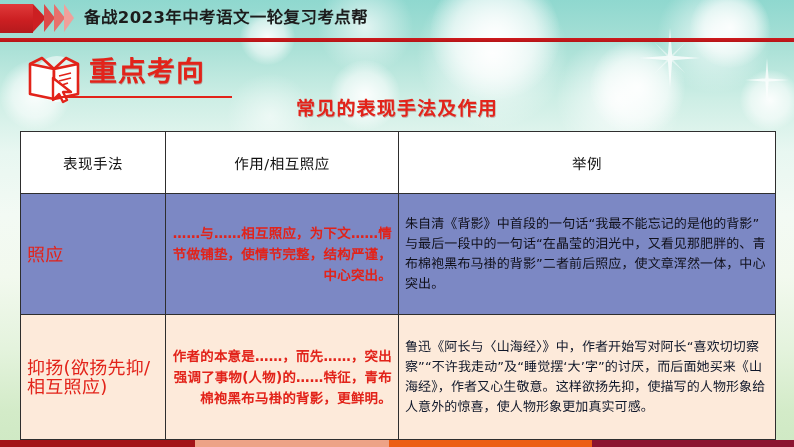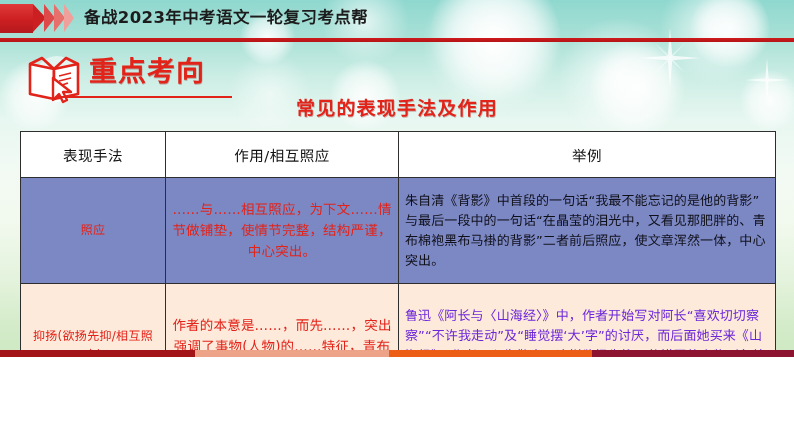--- a/index.html
+++ b/index.html
@@ -8,21 +8,21 @@
   html, body {
     width: 794px;
     height: 447px;
     overflow: hidden;
     font-family: "DejaVu Sans", "Liberation Sans", sans-serif;
   }
 
   #slide {
     position: relative;
     width: 794px;
-    height: 357px;
+    height: 447px;
     overflow: hidden;
     background:
       radial-gradient(circle at 62% 12%, rgba(255,255,255,0.95) 0%, rgba(255,255,255,0.0) 12%),
       radial-gradient(circle at 78% 22%, rgba(255,255,255,0.85) 0%, rgba(255,255,255,0.0) 9%),
       radial-gradient(circle at 90% 8%,  rgba(255,255,255,0.80) 0%, rgba(255,255,255,0.0) 7%),
       radial-gradient(circle at 46% 6%,  rgba(255,255,255,0.70) 0%, rgba(255,255,255,0.0) 8%),
       radial-gradient(circle at 34% 26%, rgba(255,255,255,0.55) 0%, rgba(255,255,255,0.0) 7%),
       radial-gradient(circle at 12% 78%, rgba(255,255,255,0.65) 0%, rgba(255,255,255,0.0) 10%),
       radial-gradient(circle at 30% 92%, rgba(255,255,255,0.70) 0%, rgba(255,255,255,0.0) 11%),
       radial-gradient(circle at 58% 96%, rgba(255,255,255,0.60) 0%, rgba(255,255,255,0.0) 9%),
@@ -159,21 +159,21 @@
     top: 131px;
     width: 755px;
     border-collapse: collapse;
     table-layout: fixed;
     z-index: 5;
     border: 1.4px solid #2e2e2e;
   }
   #content-table td, #content-table th {
     border: 1.2px solid #2e2e2e;
     vertical-align: middle;
-    padding: 4px 6px;
+    padding: 20px 6px;
   }
   .col-a { width: 145px; }
   .col-b { width: 233px; }
   .col-c { width: 377px; }
 
   
   .hdr-row td {
     background: #ffffff;
     height: 46px;
     text-align: center;
@@ -181,49 +181,49 @@
     color: #111;
     font-weight: normal;
     letter-spacing: 0.5px;
   }
 
   
   .row-blue td  { background: #7c88c4; height: 106px; }
   .row-cream td { background: #fdeada; height: 125px; }
 
   .cell-method {
-    text-align: center;
-    font-size: 12px;
+    text-align: left;
+    font-size: 18px;
     color: #e2231a;
     line-height: 19px;
     letter-spacing: 0.3px;
   }
   .cell-usage {
-    text-align: center;
+    text-align: right;
     font-size: 13.5px;
     color: #e2231a;
     line-height: 21px;
     letter-spacing: 0.2px;
-    font-weight: normal;
+    font-weight: bold;
     padding-left: 9px;
     padding-right: 7px;
     margin-left: 40px;
   }
   .row-cream .cell-usage { padding-left: 11px; }
   .cell-example {
     text-align: left;
     font-size: 13px;
     line-height: 20px;
     letter-spacing: 0.1px;
     padding-left: 8px;
     padding-right: 6px;
     margin-top: 21px;
   }
   .row-blue .cell-example  { color: #10101a; }
-  .row-cream .cell-example { color: #6d28d9; }
+  .row-cream .cell-example { color: #0f172a; }
 
   
   #bottom-bar {
     position: absolute;
     left: 0; bottom: 0;
     width: 794px; height: 7px;
     display: flex;
     z-index: 8;
   }
   #bottom-bar .seg { height: 100%; }

